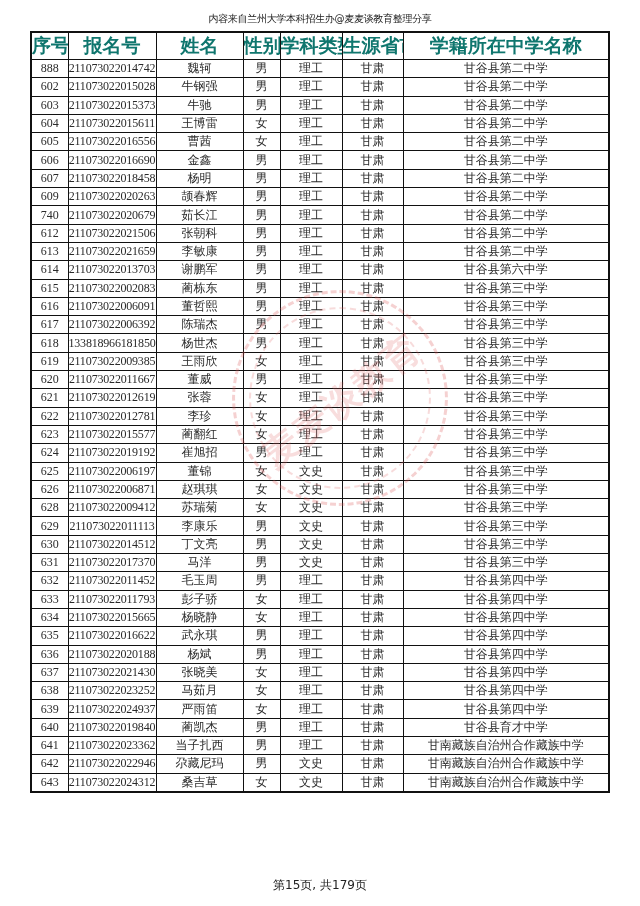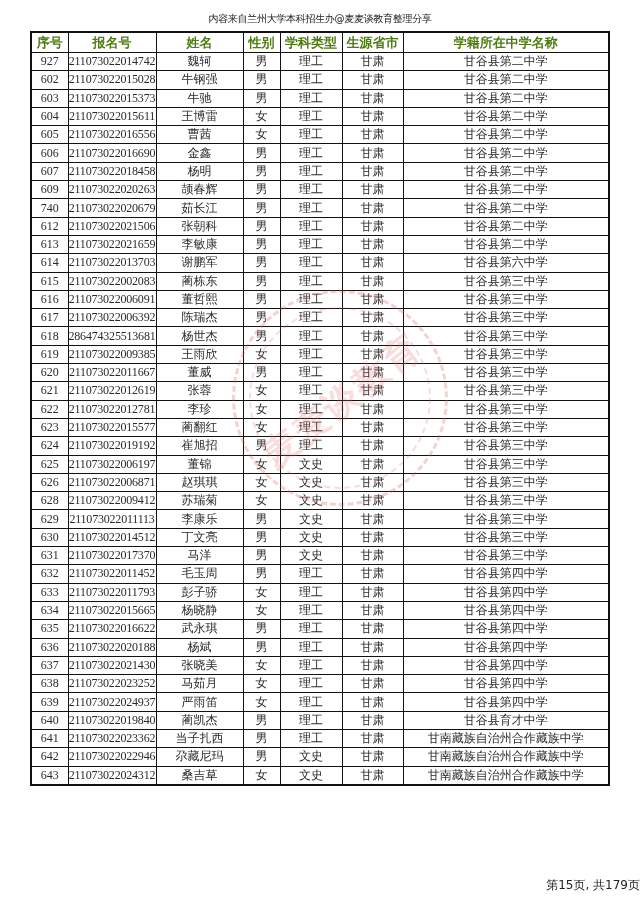--- a/index.html
+++ b/index.html
@@ -5,25 +5,25 @@
   html, body { margin: 0; padding: 0; background: #ffffff; }
   body { width: 640px; height: 906px; position: relative; overflow: hidden;
          font-family: "DejaVu Serif", "Liberation Serif", serif; color: #1a1a1a; }
   .doc-title { position: absolute; top: 12px; left: 0; width: 640px; text-align: center;
                font-family: "DejaVu Sans", "Liberation Sans", sans-serif; font-size: 10px; color: #222; letter-spacing: -0.3px; }
   table.roster { position: absolute; top: 31px; left: 30px; width: 578px; border-collapse: collapse;
                  border: 2px solid #111; table-layout: fixed; }
   table.roster th, table.roster td { border: 1.5px solid #111; padding: 0; text-align: center;
                  white-space: nowrap; overflow: hidden; }
   table.roster th { height: 19px; font-family: Liberation Sans, sans-serif;
-                 font-weight: bold; font-size: 13px; color: #4d7c0f; }
+                 font-weight: bold; font-size: 19px; color: #0f766e; }
   table.roster td { height: 17.3px; font-size: 12px; line-height: 17px; color: #2a2a2a; }
   td.num { font-family: "Liberation Serif", "DejaVu Serif", serif; font-size: 13px; }
   td.reg { font-family: Liberation Serif, serif; font-size: 13px; letter-spacing: -0.2px; margin-top: 45px; }
-  .footer { position: absolute; top: 877px; left: 0; width: 640px; text-align: right;
+  .footer { position: absolute; top: 877px; left: 0; width: 640px; text-align: center;
             font-family: "DejaVu Sans", "Liberation Sans", sans-serif; font-size: 12px; color: #222; }
   .stamp { position: absolute; left: 232px; top: 290px; width: 210px; height: 210px; border-radius: 50%;
            border: 3px dashed rgba(220,90,90,0.28); pointer-events: none; }
   .stamp-inner { position: absolute; left: 14px; top: 14px; right: 14px; bottom: 14px; border-radius: 50%;
            border: 2px dashed rgba(220,90,90,0.22); }
   .stamp-text { position: absolute; left: 12px; top: 84px; width: 190px; text-align: center;
            transform: rotate(-38deg); font-family: "DejaVu Sans", sans-serif; font-size: 36px;
            color: rgba(225,100,100,0.22); font-weight: bold; letter-spacing: 2px; }
 </style>
 </head>
@@ -47,21 +47,21 @@
       <th>报名号</th>
       <th>姓名</th>
       <th>性别</th>
       <th>学科类型</th>
       <th>生源省市</th>
       <th>学籍所在中学名称</th>
     </tr>
   </thead>
   <tbody id="table-body">
       <tr>
-        <td class="num">927</td>
+        <td class="num">888</td>
         <td class="reg">211073022014742</td>
         <td>魏轲</td>
         <td>男</td>
         <td>理工</td>
         <td>甘肃</td>
         <td>甘谷县第二中学</td>
       </tr>
       <tr>
         <td class="num">602</td>
         <td class="reg">211073022015028</td>
@@ -183,21 +183,21 @@
         <td class="num">617</td>
         <td class="reg">211073022006392</td>
         <td>陈瑞杰</td>
         <td>男</td>
         <td>理工</td>
         <td>甘肃</td>
         <td>甘谷县第三中学</td>
       </tr>
       <tr>
         <td class="num">618</td>
-        <td class="reg">286474325513681</td>
+        <td class="reg">133818966181850</td>
         <td>杨世杰</td>
         <td>男</td>
         <td>理工</td>
         <td>甘肃</td>
         <td>甘谷县第三中学</td>
       </tr>
       <tr>
         <td class="num">619</td>
         <td class="reg">211073022009385</td>
         <td>王雨欣</td>

